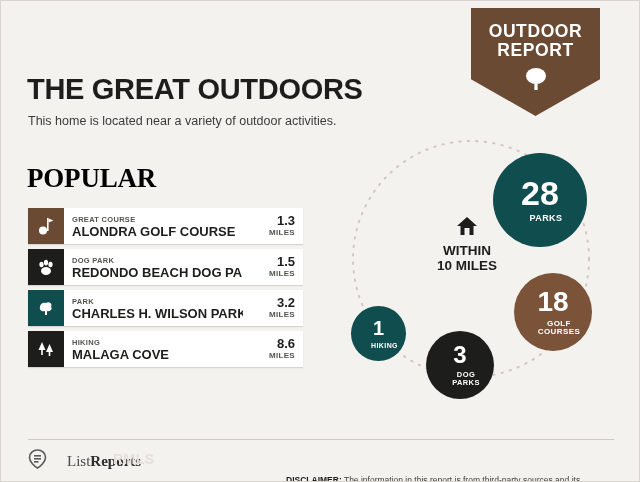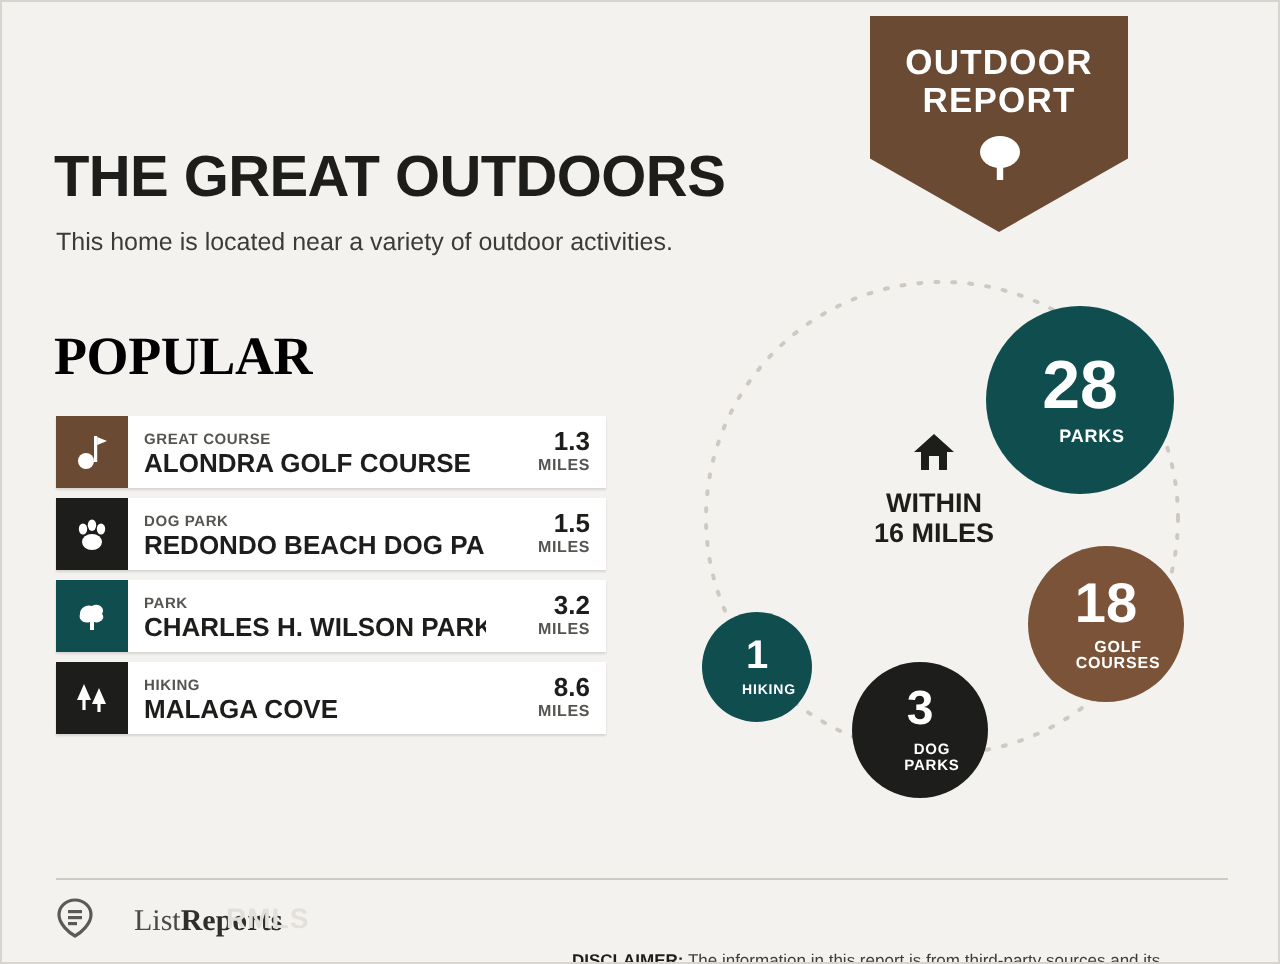--- a/index.html
+++ b/index.html
@@ -47,21 +47,21 @@
     font-weight: bold;
     letter-spacing: 0.4px;
     margin-left: 6px;
     white-space: nowrap;
   }
 
   
   .badge {
     position: absolute;
     top: 7px;
-    left: 434px;
+    left: 470px;
     width: 129px;
     height: 108px;
     background: #6b4a33;
     clip-path: polygon(0 0, 100% 0, 100% 66%, 50% 100%, 0 66%);
     text-align: center;
     color: #fff;
     z-index: 5;
   }
   .badge-line1 {
     margin-top: 14px;
@@ -427,21 +427,21 @@
     </div>
 
     <div class="center-label">
       <div class="hm">
         <svg width="22" height="21" viewBox="0 0 22 21" aria-hidden="true">
           <path d="M11 1 L21 10 L17.5 10 L17.5 19 L4.5 19 L4.5 10 L1 10 Z" fill="#1d1d1b"></path>
           <rect x="8.5" y="12" width="5" height="7" fill="#f4f2ef"></rect>
         </svg>
       </div>
       <div class="ct">WITHIN</div>
-      <div class="ct">16 MILES</div>
+      <div class="ct">10 MILES</div>
     </div>
   </div>
 
   <div class="footer-rule"></div>
 
   <div class="logo">
     <span>
       <svg width="19" height="20" viewBox="0 0 19 20" aria-hidden="true">
         <path d="M9.5 1 C5 1 1.5 4.3 1.5 8.4 C1.5 13 6.5 17.3 9.5 19 C12.5 17.3 17.5 13 17.5 8.4 C17.5 4.3 14 1 9.5 1 Z" fill="none" stroke="#5a5a58" stroke-width="1.6"></path>
         <rect x="6" y="6" width="7" height="1.6" fill="#5a5a58"></rect>

